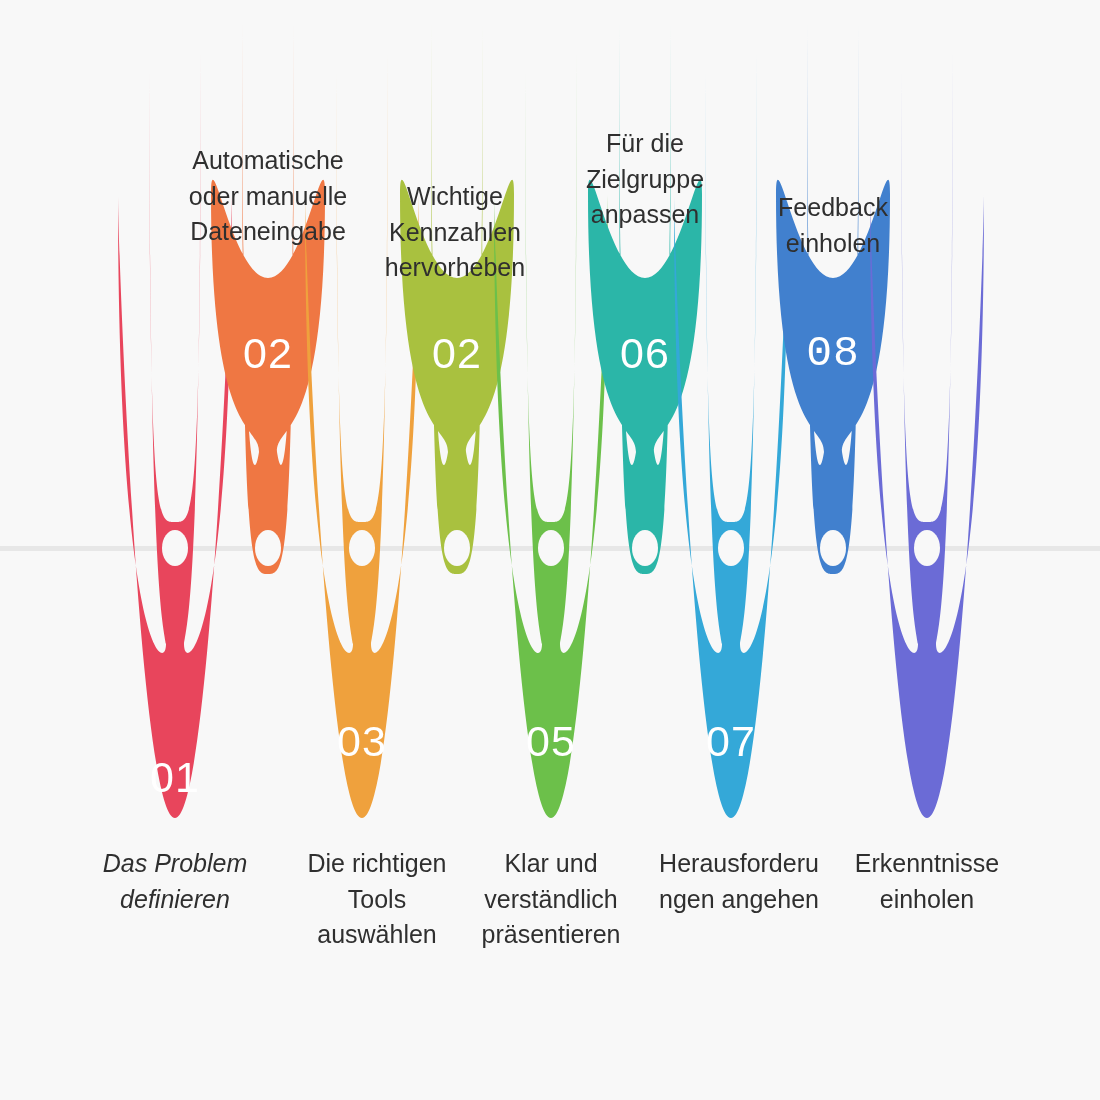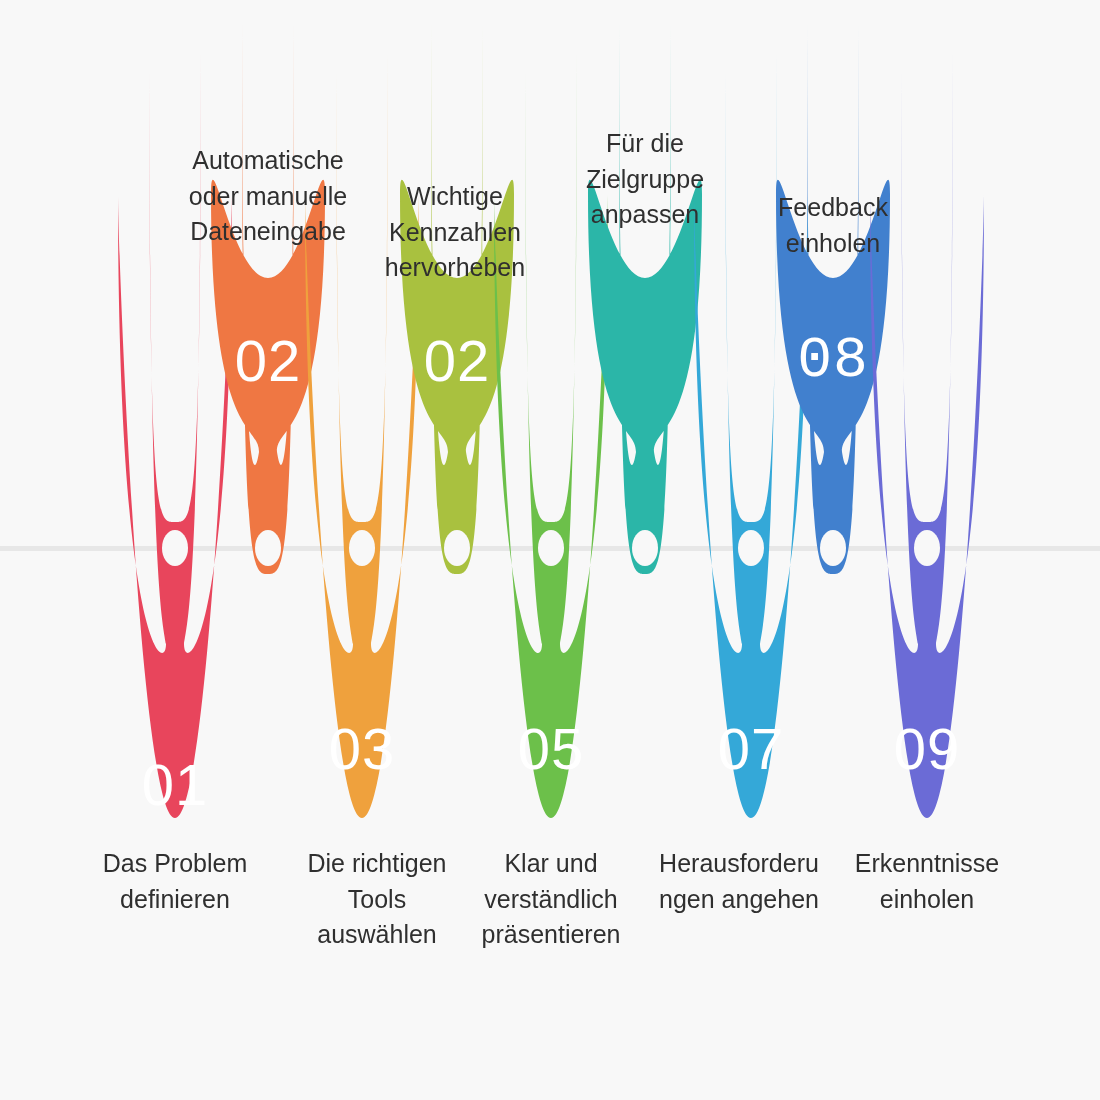--- a/index.html
+++ b/index.html
@@ -36,21 +36,21 @@
     position: absolute;
     left: 0;
     top: 0;
     overflow: visible;
   }
   .pin-number {
     position: absolute;
     width: 170px;
     text-align: center;
     color: #ffffff;
-    font-size: 58px;
+    font-size: 43px;
     font-weight: 400;
     letter-spacing: 1px;
     line-height: 1;
     font-family: "Liberation Sans", sans-serif;
   }
   
   .caption {
     position: absolute;
     width: 190px;
     text-align: center;
@@ -102,45 +102,45 @@
           <path d="M 59 -518 C 59 12 66.28 4 85 4 C 103.72 4 111 12 111 -518 C 111 62.299999999999955 98 100 94 126 C 94 156 142 134 142 -324 C 142 -264.72 120.34 300 85 300 C 49.660000000000004 300 28 -264.72 28 -324 C 28 134 76 156 76 126 C 72 100 59 62.299999999999955 59 -518 Z" fill="#6cc04a"></path>
           <ellipse cx="85" cy="30" rx="13" ry="18" fill="#f8f8f8"></ellipse>
         </svg>
         <div class="pin-number" style="top: 202px;">05</div>
       </div>
       <div class="pin" style="left: 560px; top: 274px; height: 304px;">
         <svg class="pin-svg" width="170" height="304" viewBox="0 0 170 304">
           <path d="M 59 -274 C 59 292 66.28 300 85 300 C 103.72 300 111 292 111 -274 C 111 241.70000000000005 98 204 94 178 C 94 148 142 170 142 -80 C 142 -139.28 120.34 4 85 4 C 49.660000000000004 4 28 -139.28 28 -80 C 28 170 76 148 76 178 C 72 204 59 241.70000000000005 59 -274 Z" fill="#2bb6a8"></path>
           <ellipse cx="85" cy="274" rx="13" ry="18" fill="#f8f8f8"></ellipse>
         </svg>
+        <div class="pin-number" style="top: 58px;">06</div>
       </div>
-      <div class="pin" style="left: 666px; top: 518px; height: 304px;">
+      <div class="pin" style="left: 646px; top: 518px; height: 304px;">
         <svg class="pin-svg" width="170" height="304" viewBox="0 0 170 304">
           <path d="M 59 -518 C 59 12 66.28 4 85 4 C 103.72 4 111 12 111 -518 C 111 62.299999999999955 98 100 94 126 C 94 156 142 134 142 -324 C 142 -264.72 120.34 300 85 300 C 49.660000000000004 300 28 -264.72 28 -324 C 28 134 76 156 76 126 C 72 100 59 62.299999999999955 59 -518 Z" fill="#34a8d8"></path>
           <ellipse cx="85" cy="30" rx="13" ry="18" fill="#f8f8f8"></ellipse>
         </svg>
         <div class="pin-number" style="top: 202px;">07</div>
       </div>
       <div class="pin" style="left: 748px; top: 274px; height: 304px;">
         <svg class="pin-svg" width="170" height="304" viewBox="0 0 170 304">
           <path d="M 59 -274 C 59 292 66.28 300 85 300 C 103.72 300 111 292 111 -274 C 111 241.70000000000005 98 204 94 178 C 94 148 142 170 142 -80 C 142 -139.28 120.34 4 85 4 C 49.660000000000004 4 28 -139.28 28 -80 C 28 170 76 148 76 178 C 72 204 59 241.70000000000005 59 -274 Z" fill="#4180ce"></path>
           <ellipse cx="85" cy="274" rx="13" ry="18" fill="#f8f8f8"></ellipse>
         </svg>
         <div class="pin-number" style="top: 58px; font-family: Liberation Mono, monospace;">08</div>
       </div>
       <div class="pin" style="left: 842px; top: 518px; height: 304px;">
         <svg class="pin-svg" width="170" height="304" viewBox="0 0 170 304">
           <path d="M 59 -518 C 59 12 66.28 4 85 4 C 103.72 4 111 12 111 -518 C 111 62.299999999999955 98 100 94 126 C 94 156 142 134 142 -324 C 142 -264.72 120.34 300 85 300 C 49.660000000000004 300 28 -264.72 28 -324 C 28 134 76 156 76 126 C 72 100 59 62.299999999999955 59 -518 Z" fill="#6b6bd6"></path>
           <ellipse cx="85" cy="30" rx="13" ry="18" fill="#f8f8f8"></ellipse>
         </svg>
-        <div class="pin-number" style="top: 202px;">09</div>
       </div>
     </div>
   <div id="captions-layer">
-      <div class="caption" style="left: 80px; top: 846px;">Das Problem
+      <div class="caption" style="left: 80px; top: 846px; font-style: italic;">Das Problem
 definieren</div>
       <div class="caption" style="left: 173px; top: 143px;">Automatische
 oder manuelle
 Dateneingabe</div>
       <div class="caption" style="left: 282px; top: 846px;">Die richtigen
 Tools
 auswählen</div>
       <div class="caption" style="left: 360px; top: 143px; margin-top: 36px;">Wichtige
 Kennzahlen
 hervorheben</div>

